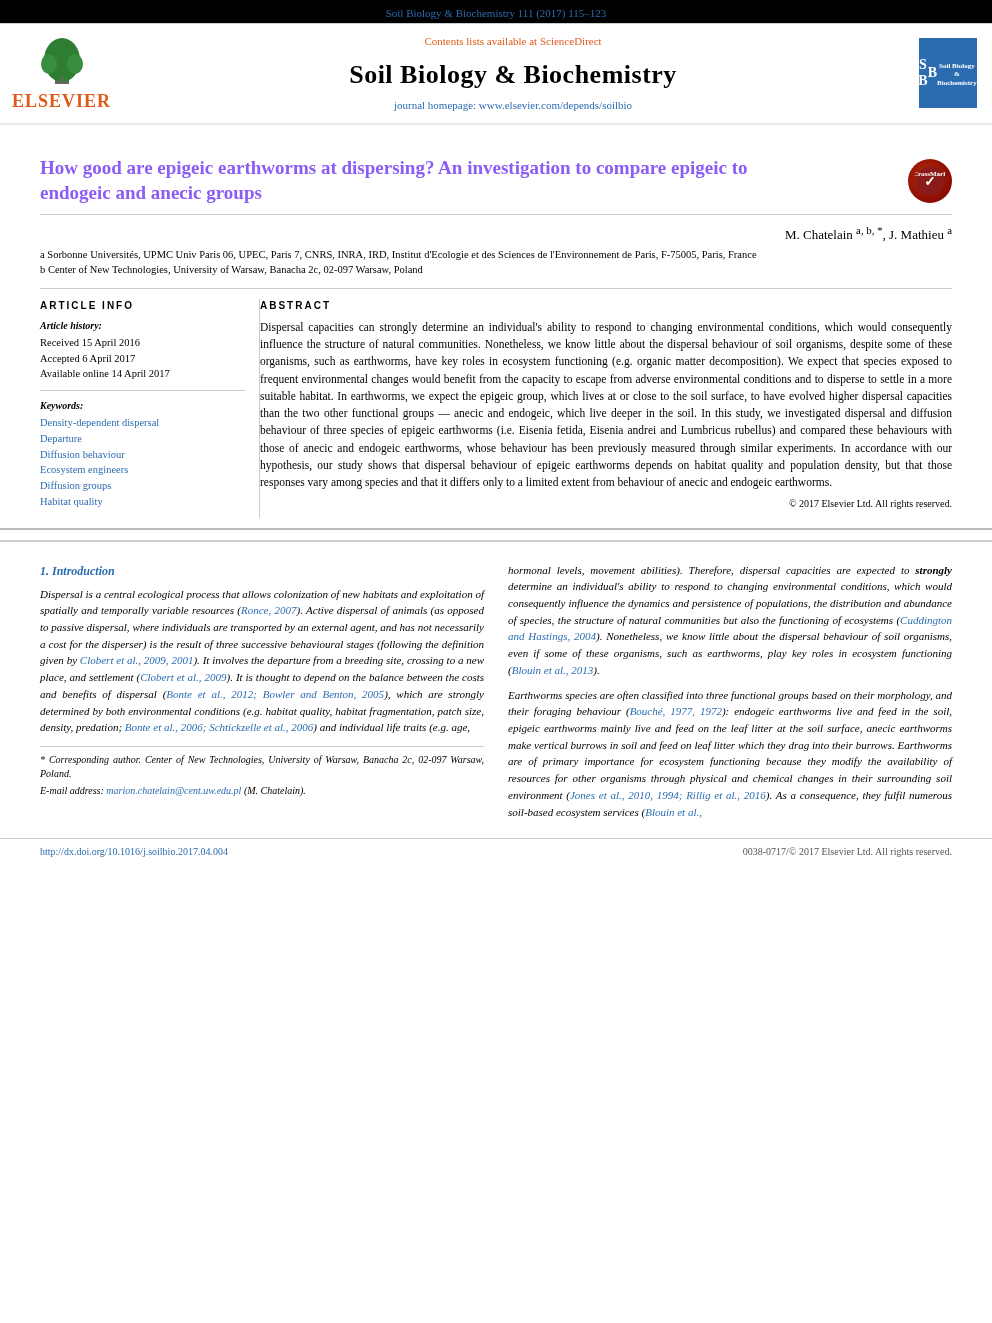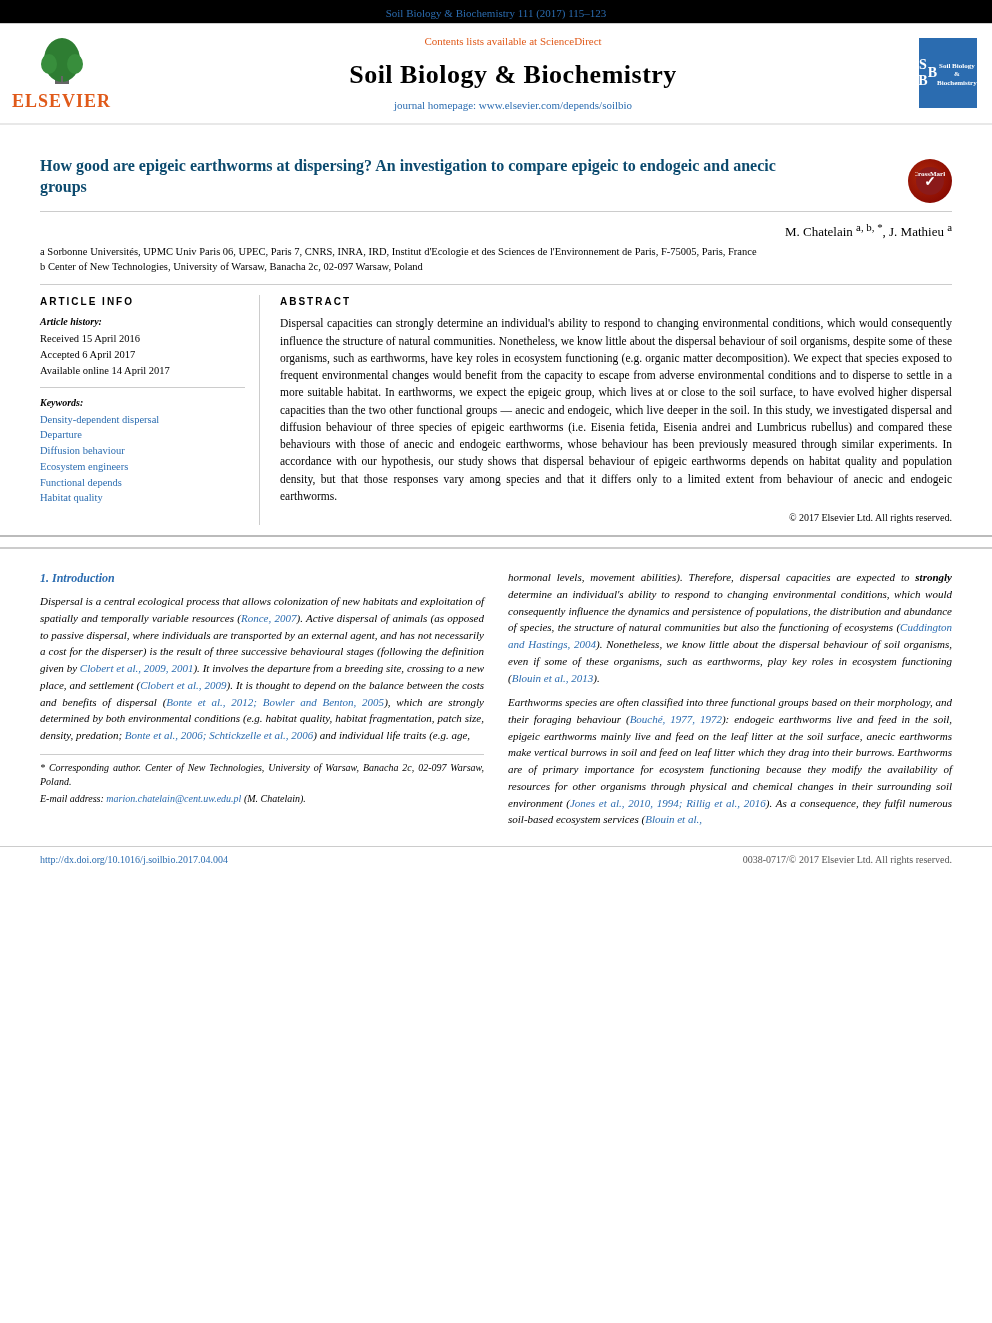--- a/index.html
+++ b/index.html
@@ -106,23 +106,23 @@
 
     
     .article-title-block {
       display: flex;
       align-items: flex-start;
       justify-content: space-between;
       padding: 14px 0 8px 0;
       border-bottom: 1px solid #ccc;
     }
     .article-title-text {
-      font-size: 16px;
-      font-weight: bold;
-      color: #0c4a6e;
+      font-size: 19px;
+      font-weight: bold;
+      color: #8b5cf6;
       max-width: 82%;
       line-height: 1.35;
     }
     .crossmark-badge {
       width: 44px;
       height: 44px;
       border-radius: 50%;
       background: radial-gradient(circle at 40% 40%, #b0290a, #7a0000);
       display: flex;
       align-items: center;
@@ -146,21 +146,20 @@
       margin: 4px 0 8px 0;
       line-height: 1.4;
     }
     .affil-item {
       display: block;
     }
 
     
     .two-col {
       display: flex;
-      gap: 20px;
       margin-top: 10px;
       border-top: 1px solid #ccc;
       padding-top: 10px;
     }
     .col-left {
       width: 220px;
       flex-shrink: 0;
       border-right: 1px solid #ccc;
       padding-right: 14px;
     }
@@ -364,21 +363,21 @@
         <div class="info-text">
           <a href="#" class="keyword-link">Departure</a>
         </div>
         <div class="info-text">
           <a href="#" class="keyword-link">Diffusion behaviour</a>
         </div>
         <div class="info-text">
           <a href="#" class="keyword-link">Ecosystem engineers</a>
         </div>
         <div class="info-text">
-          <a href="#" class="keyword-link">Functional depends</a>
+          <a href="#" class="keyword-link">Diffusion groups</a>
         </div>
         <div class="info-text">
           <a href="#" class="keyword-link">Habitat quality</a>
         </div>
       </div>
     </div>
 
     <div class="col-right">
       <div class="section-label">ABSTRACT</div>
       <div class="abstract-block">Dispersal capacities can strongly determine an individual's ability to respond to changing environmental conditions, which would consequently influence the structure of natural communities. Nonetheless, we know little about the dispersal behaviour of soil organisms, despite some of these organisms, such as earthworms, have key roles in ecosystem functioning (e.g. organic matter decomposition). We expect that species exposed to frequent environmental changes would benefit from the capacity to escape from adverse environmental conditions and to disperse to settle in a more suitable habitat. In earthworms, we expect the epigeic group, which lives at or close to the soil surface, to have evolved higher dispersal capacities than the two other functional groups — anecic and endogeic, which live deeper in the soil. In this study, we investigated dispersal and diffusion behaviour of three species of epigeic earthworms (i.e. Eisenia fetida, Eisenia andrei and Lumbricus rubellus) and compared these behaviours with those of anecic and endogeic earthworms, whose behaviour has been previously measured through similar experiments. In accordance with our hypothesis, our study shows that dispersal behaviour of epigeic earthworms depends on habitat quality and population density, but that those responses vary among species and that it differs only to a limited extent from behaviour of anecic and endogeic earthworms.</div>

